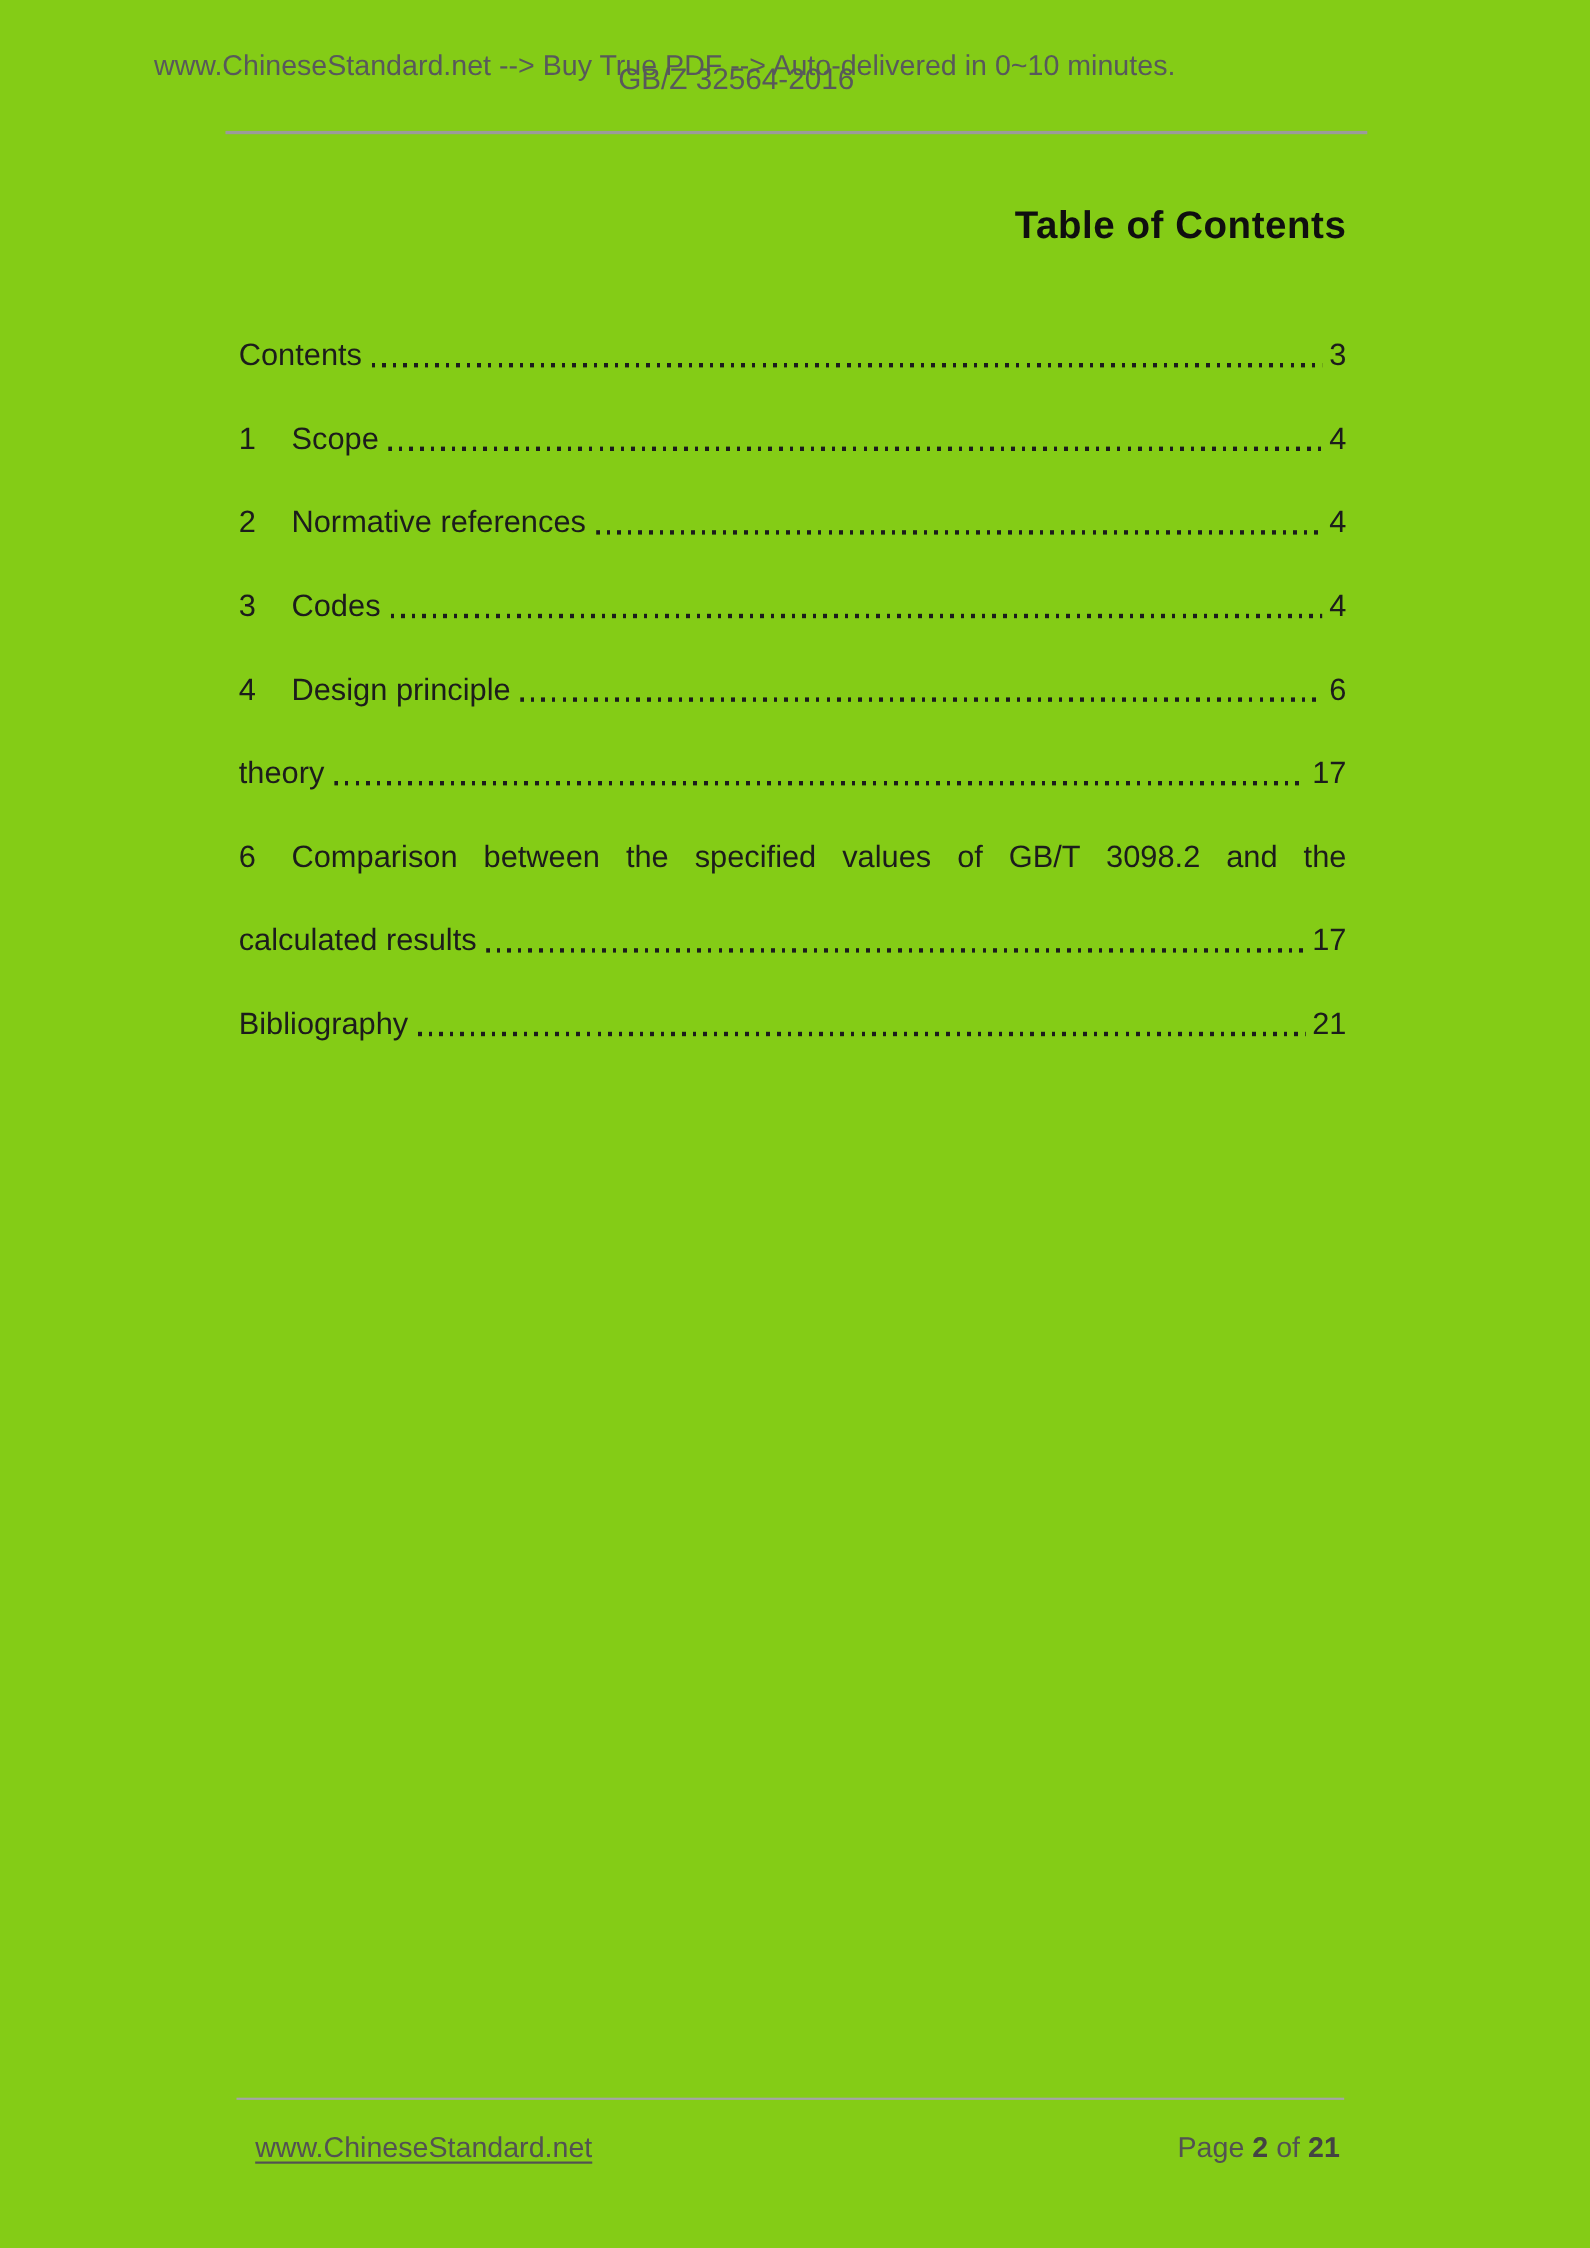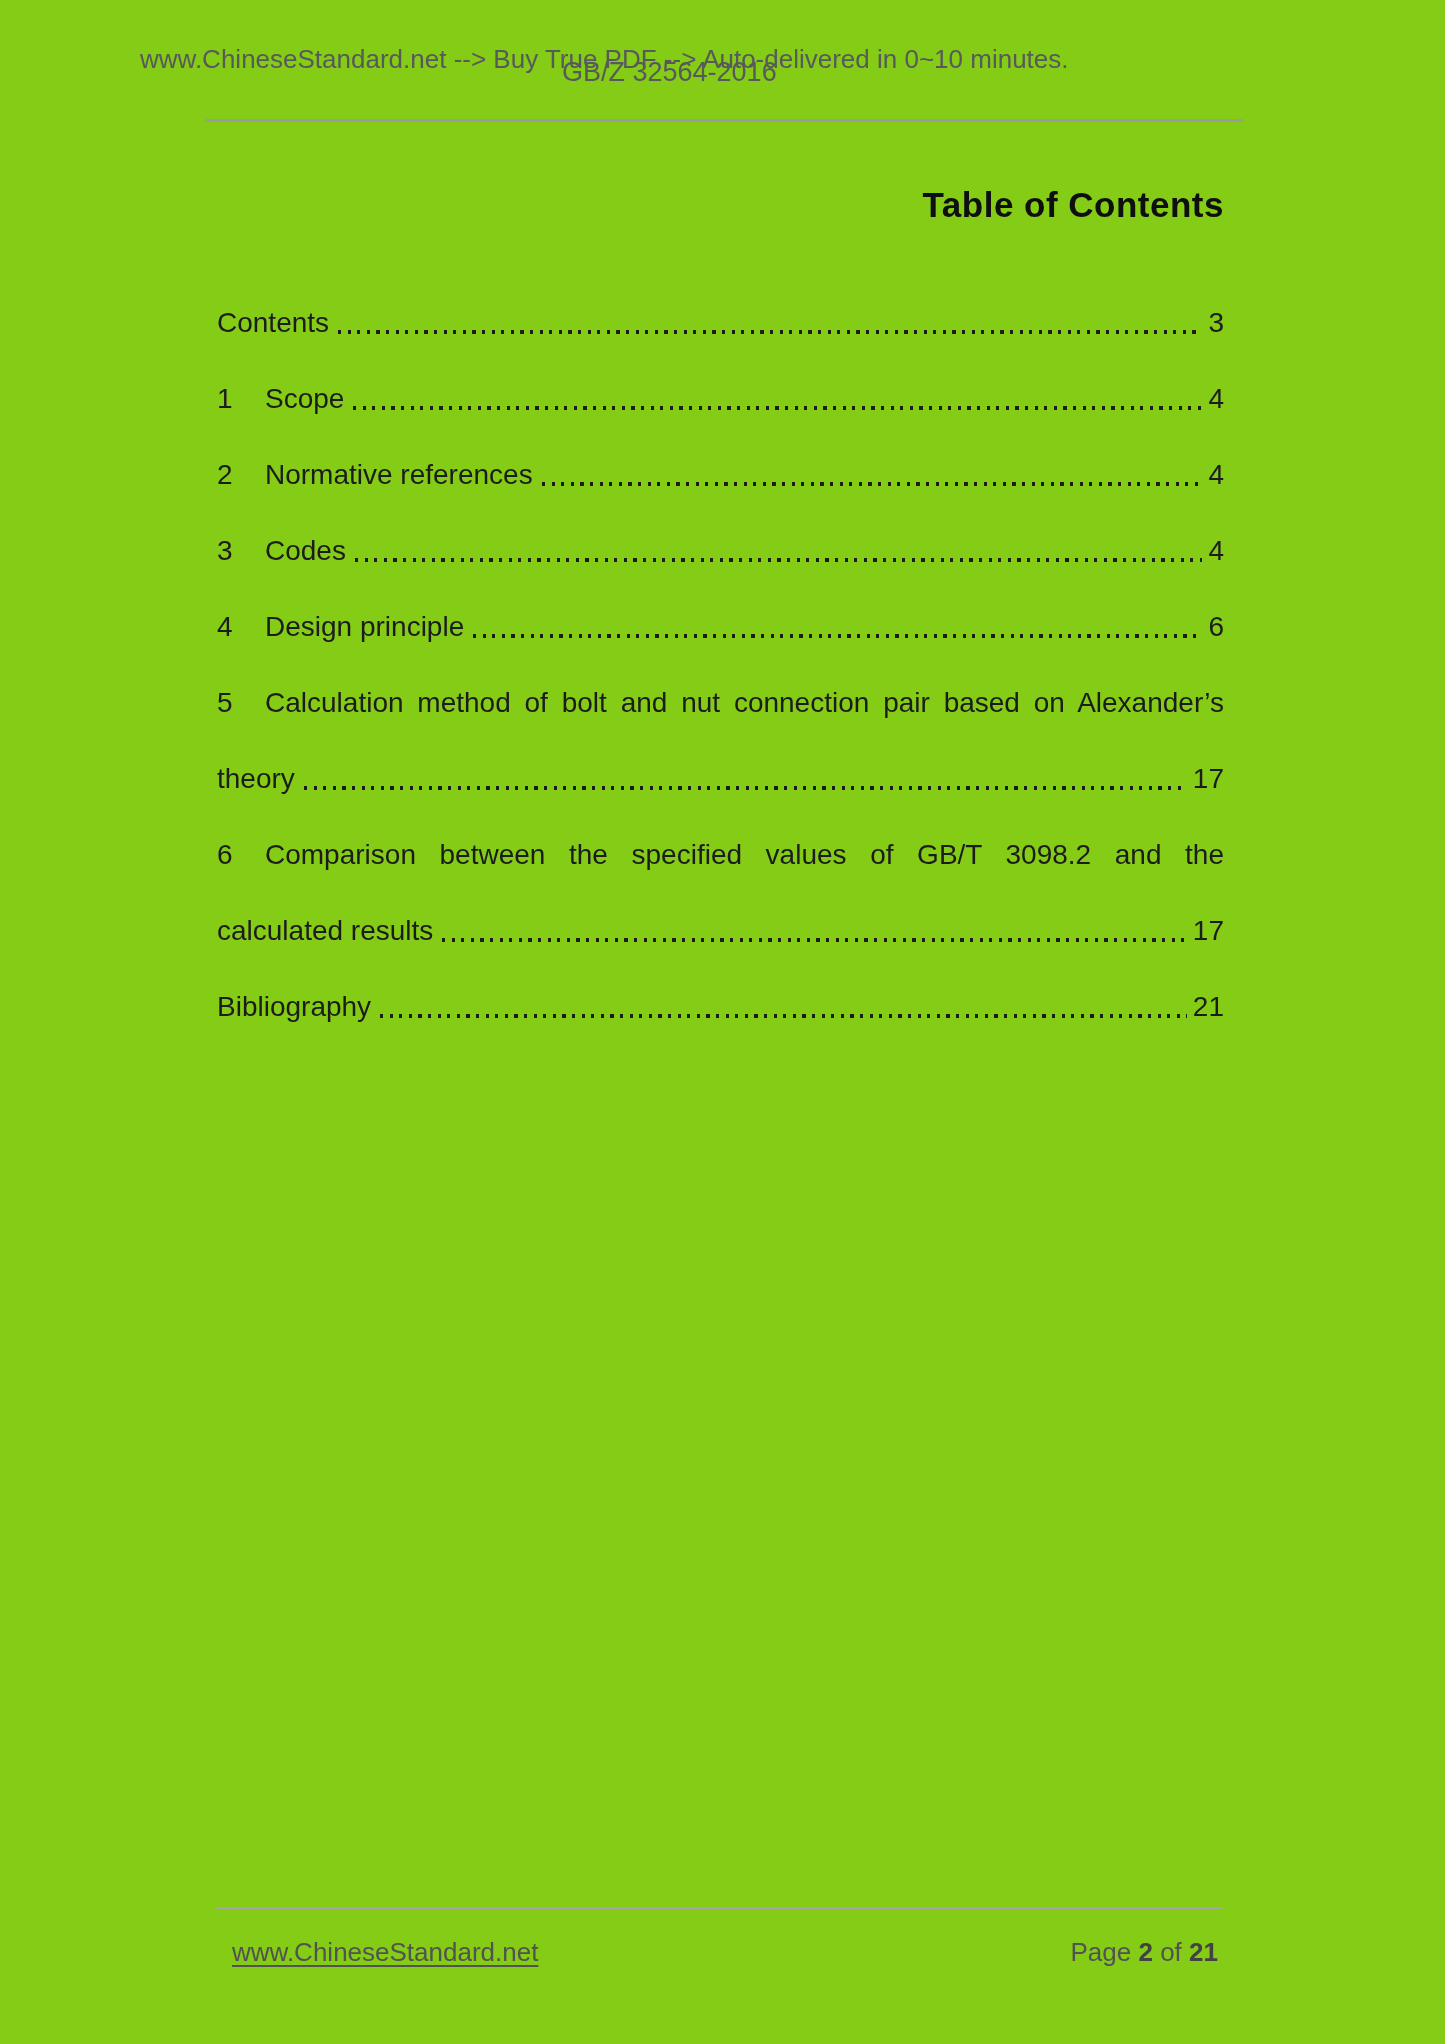--- a/index.html
+++ b/index.html
@@ -109,21 +109,20 @@
         <span class="toc-label">Codes</span>
         <span class="leader"></span>
         <span class="toc-page">4</span>
       </div>
       <div class="toc-line toc-row">
         <span class="toc-num">4</span>
         <span class="toc-label">Design principle</span>
         <span class="leader"></span>
         <span class="toc-page">6</span>
       </div>
-      <div class="toc-line toc-just"><span class="toc-num">5</span><span>Calculation method of bolt and nut connection pair based on Alexander’s</span></div>
       <div class="toc-line toc-row">
         <span class="toc-label">theory</span>
         <span class="leader"></span>
         <span class="toc-page">17</span>
       </div>
       <div class="toc-line toc-just"><span class="toc-num">6</span><span>Comparison between the specified values of GB/T 3098.2 and the</span></div>
       <div class="toc-line toc-row">
         <span class="toc-label">calculated results</span>
         <span class="leader"></span>
         <span class="toc-page">17</span>

